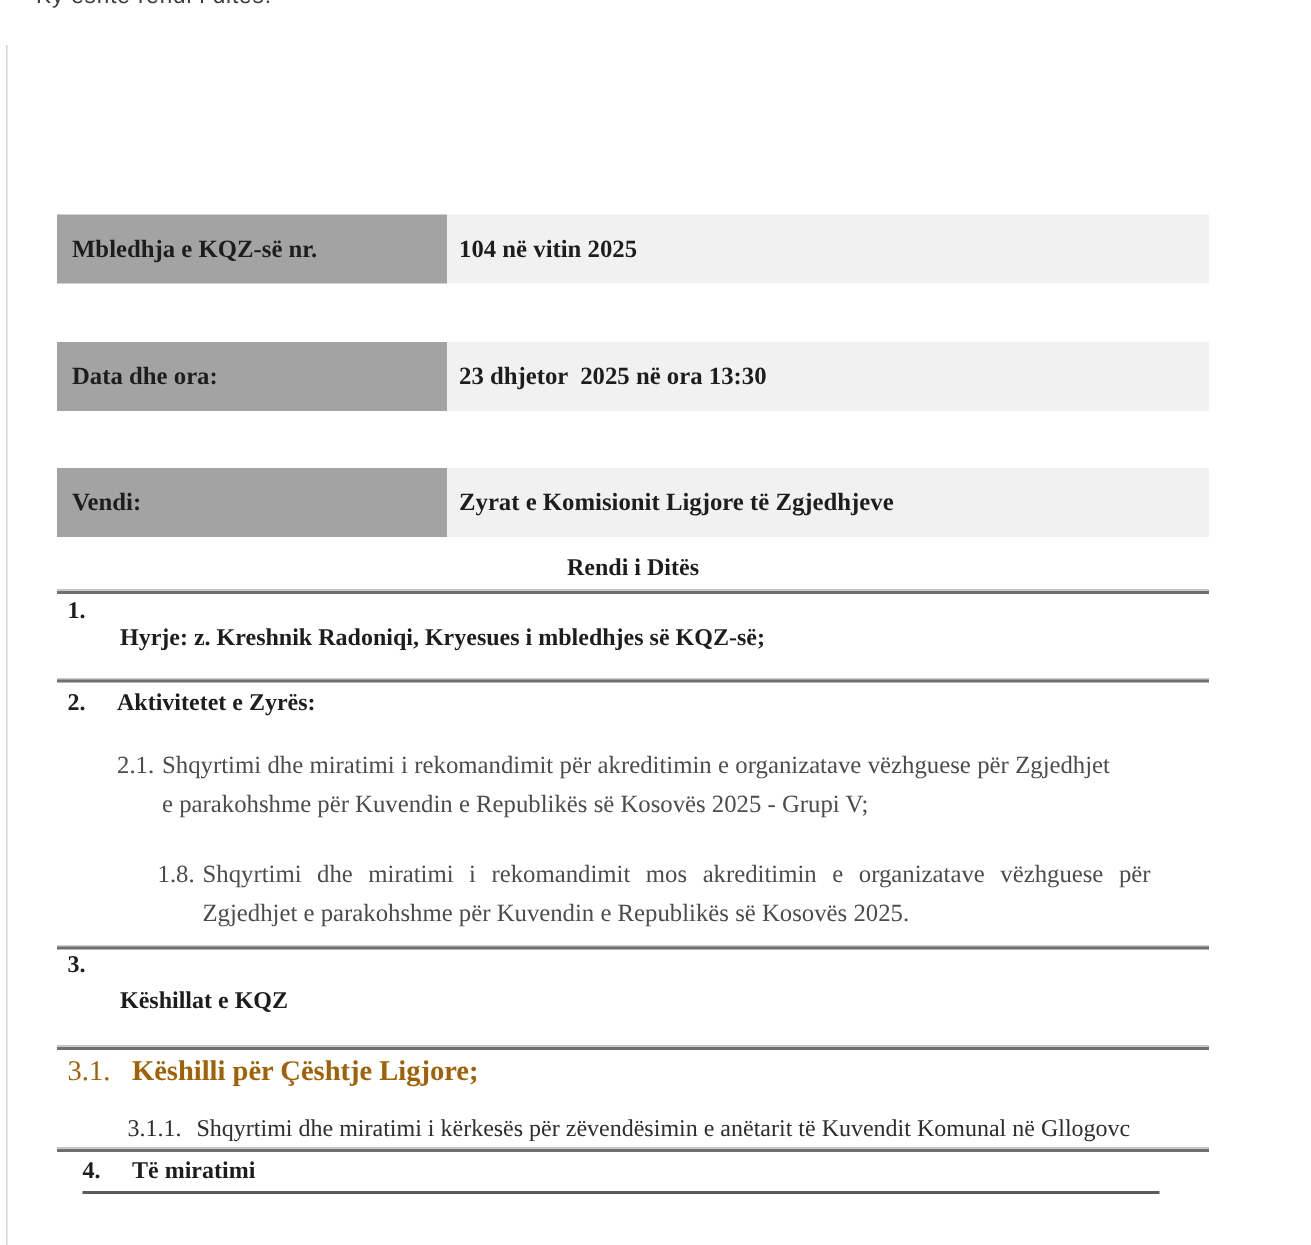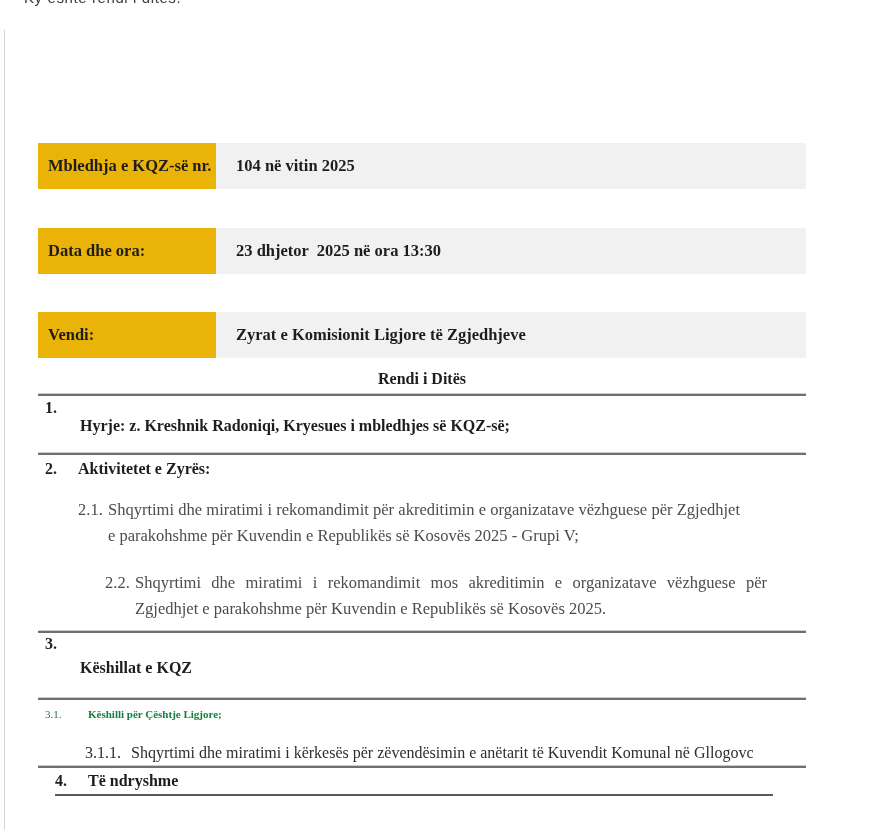--- a/index.html
+++ b/index.html
@@ -18,24 +18,24 @@
   .edge { position:absolute; left:4px; top:30px; bottom:0; width:1px; background:#d4d4d4; }
 
   .header { position:absolute; top:50px; left:0; right:0; text-align:center;
             font-family:"Liberation Sans", sans-serif; color:#2e2e2e; }
   .header .t { font-weight:bold; font-size:15.5px; letter-spacing:-0.1px; }
   .header .s { font-style:italic; font-size:14.5px; margin-top:3px; color:#3a3a3a; }
 
   .content { position:absolute; top:143px; left:38px; width:768px; }
 
   .row { display:flex; height:46px; font-weight:bold; font-size:16.5px; }
-  .row .lab { width:178px; background:#eab308; display:flex; align-items:center;
+  .row .lab { width:260px; background:#a3a3a3; display:flex; align-items:center;
               padding-left:10px; box-sizing:border-box; }
   .row .val { flex:1; background:#f1f1f1; display:flex; align-items:center;
-              padding-left:20px; white-space:pre-wrap; }
+              padding-left:8px; white-space:pre-wrap; }
   #row2 { margin-top:39px; }
   #row3 { margin-top:38px; }
 
   .agenda-title { margin-top:12px; height:20px; text-align:center;
                   font-weight:bold; font-size:16px; }
 
   .rule { height:3px; border-top:1px solid #cdcdcd; background:#6f6f6f; box-sizing:border-box; }
   .r1 { margin-top:3px; }  .r2 { margin-top:17px; } .r3 { margin-top:8px; }
   .r4 { margin-top:20px; } .r5 { margin-top:2px; }
   .r6 { margin-top:4px; margin-left:17px; width:718px; border-top:none; height:2px; background:#5a5a5a; }
@@ -49,21 +49,21 @@
   #i3t { margin-top:6px; padding-left:42px; }
   #i4  { margin-top:3px; padding-left:17px; line-height:19px; }
 
   .sub { display:flex; margin-left:67px; width:662px;
          font-size:16.5px; color:#4c4c4c; line-height:26px; }
   .sub .n { flex:none; width:30px; }
   .sub .tx { flex:1; text-align:justify; }
   #s21 { margin-top:19px;margin-left:40px; }
   #s22 { margin-top:21px; }
 
-  #s31 { margin-top:5px; padding-left:7px; font-size:11px; line-height:19px; color:#15803d; }
+  #s31 { margin-top:5px; padding-left:7px; font-size:19px; line-height:19px; color:#a16207; }
   #s31 .n31 { display:inline-block; width:43px; font-weight:normal; }
   #s31 .t31 { font-weight:bold; }
 
   #s311 { margin-top:19px; display:flex; margin-left:47px; width:672px;
           font-size:16px; line-height:19.5px; color:#2e2e2e; }
   #s311 .n { flex:none; width:46px; }
   #s311 .tx { flex:1; }
 </style>
 </head>
 <body>
@@ -106,21 +106,21 @@
     <div class="num-line" id="i2">
       <span class="nn">2.</span><span>Aktivitetet e Zyrës:</span>
     </div>
 
     <div class="sub" id="s21">
       <span class="n">2.1.</span>
       <span class="tx">Shqyrtimi dhe miratimi i rekomandimit për akreditimin e organizatave vëzhguese për Zgjedhjet e parakohshme për Kuvendin e Republikës së Kosovës 2025 - Grupi V;</span>
     </div>
 
     <div class="sub" id="s22">
-      <span class="n">2.2.</span>
+      <span class="n">1.8.</span>
       <span class="tx">Shqyrtimi dhe miratimi i rekomandimit mos akreditimin e organizatave vëzhguese për Zgjedhjet e parakohshme për Kuvendin e Republikës së Kosovës 2025.</span>
     </div>
 
     <div class="rule r3"></div>
 
     <div class="num-line" id="i3n">3.</div>
     <div class="num-line" id="i3t">Këshillat e KQZ</div>
 
     <div class="rule r4"></div>
 
@@ -129,19 +129,19 @@
     </div>
 
     <div id="s311">
       <span class="n">3.1.1.</span>
       <span class="tx">Shqyrtimi dhe miratimi i kërkesës për zëvendësimin e anëtarit të Kuvendit Komunal në Gllogovc</span>
     </div>
 
     <div class="rule r5"></div>
 
     <div class="num-line" id="i4">
-      <span class="nn">4.</span><span>Të ndryshme</span>
+      <span class="nn">4.</span><span>Të miratimi</span>
     </div>
 
     <div class="rule r6"></div>
 
   </div>
 </div>
 
 </body></html>

